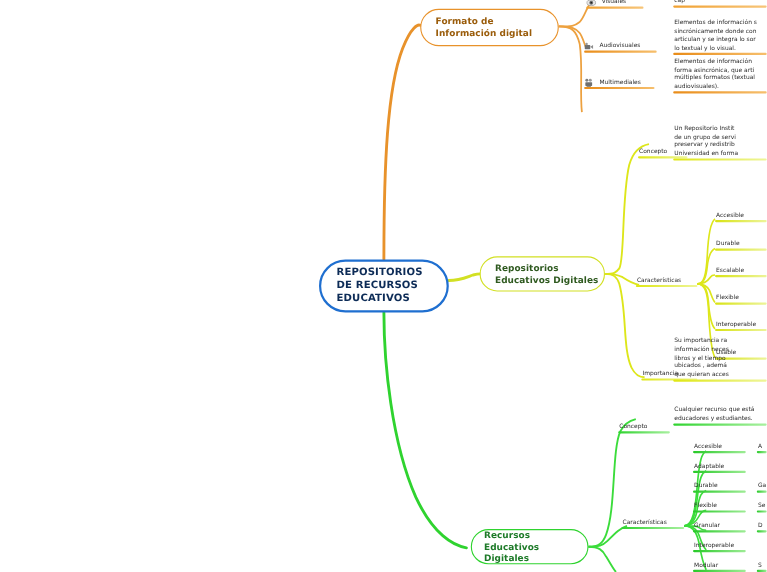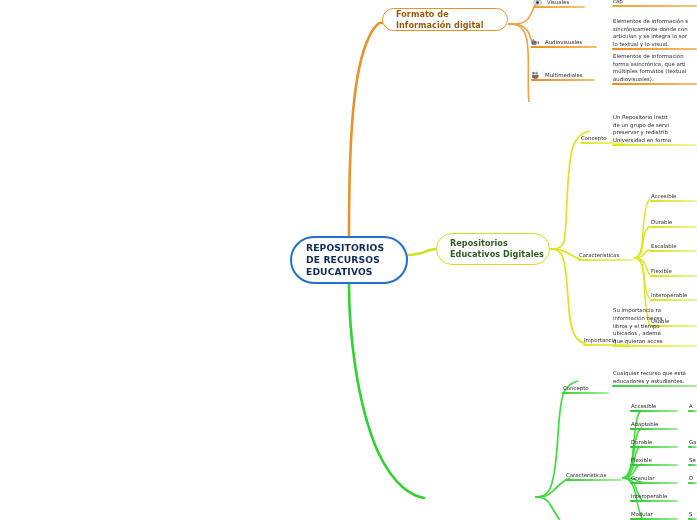--- a/index.html
+++ b/index.html
@@ -63,21 +63,21 @@
     padding-left: 13px;
   }
   .l1-node .label {
     font-size: 8.1px;
     font-weight: bold;
     line-height: 1.35;
     letter-spacing: 0.05px;
   }
   #node-formato {
     left: 382px; top: 8px;
-    width: 126px; height: 23px;
+    width: 126px; height: 34px;
     border: 1.6px solid #e8922b;
   }
   #node-formato .label { color: #9a5c0a; }
 
   #node-repositorios {
     left: 436px; top: 233px;
     width: 114px; height: 32px;
     border: 1.6px solid #d2e023;
   }
   #node-repositorios .label { color: #2f5a20; }
@@ -284,20 +284,23 @@
   </div>
   <div class="leaf" style="left:612px; top:305px; width:85px; height:42px;">
     <span class="txt body-txt">Su importancia ra
 información neces
 libros y el tiempo
 ubicados , ademá
 que quieran acces</span>
     <span class="rule rule-yellow" style="width:85px;"></span>
   </div>
 
+  <div class="l1-node" id="node-recursos">
+    <div class="label">Recursos Educativos<br>Digitales</div>
+  </div>
 
   <div class="leaf" style="left:562px; top:381px; width:47px; height:13px;">
     <span class="txt title-txt">Concepto</span>
     <span class="rule rule-green" style="width:47px;"></span>
   </div>
   <div class="leaf" style="left:612px; top:365px; width:85px; height:22px;">
     <span class="txt body-txt">Cualquier recurso que está
 educadores y estudiantes.</span>
     <span class="rule rule-green" style="width:85px;"></span>
   </div>

